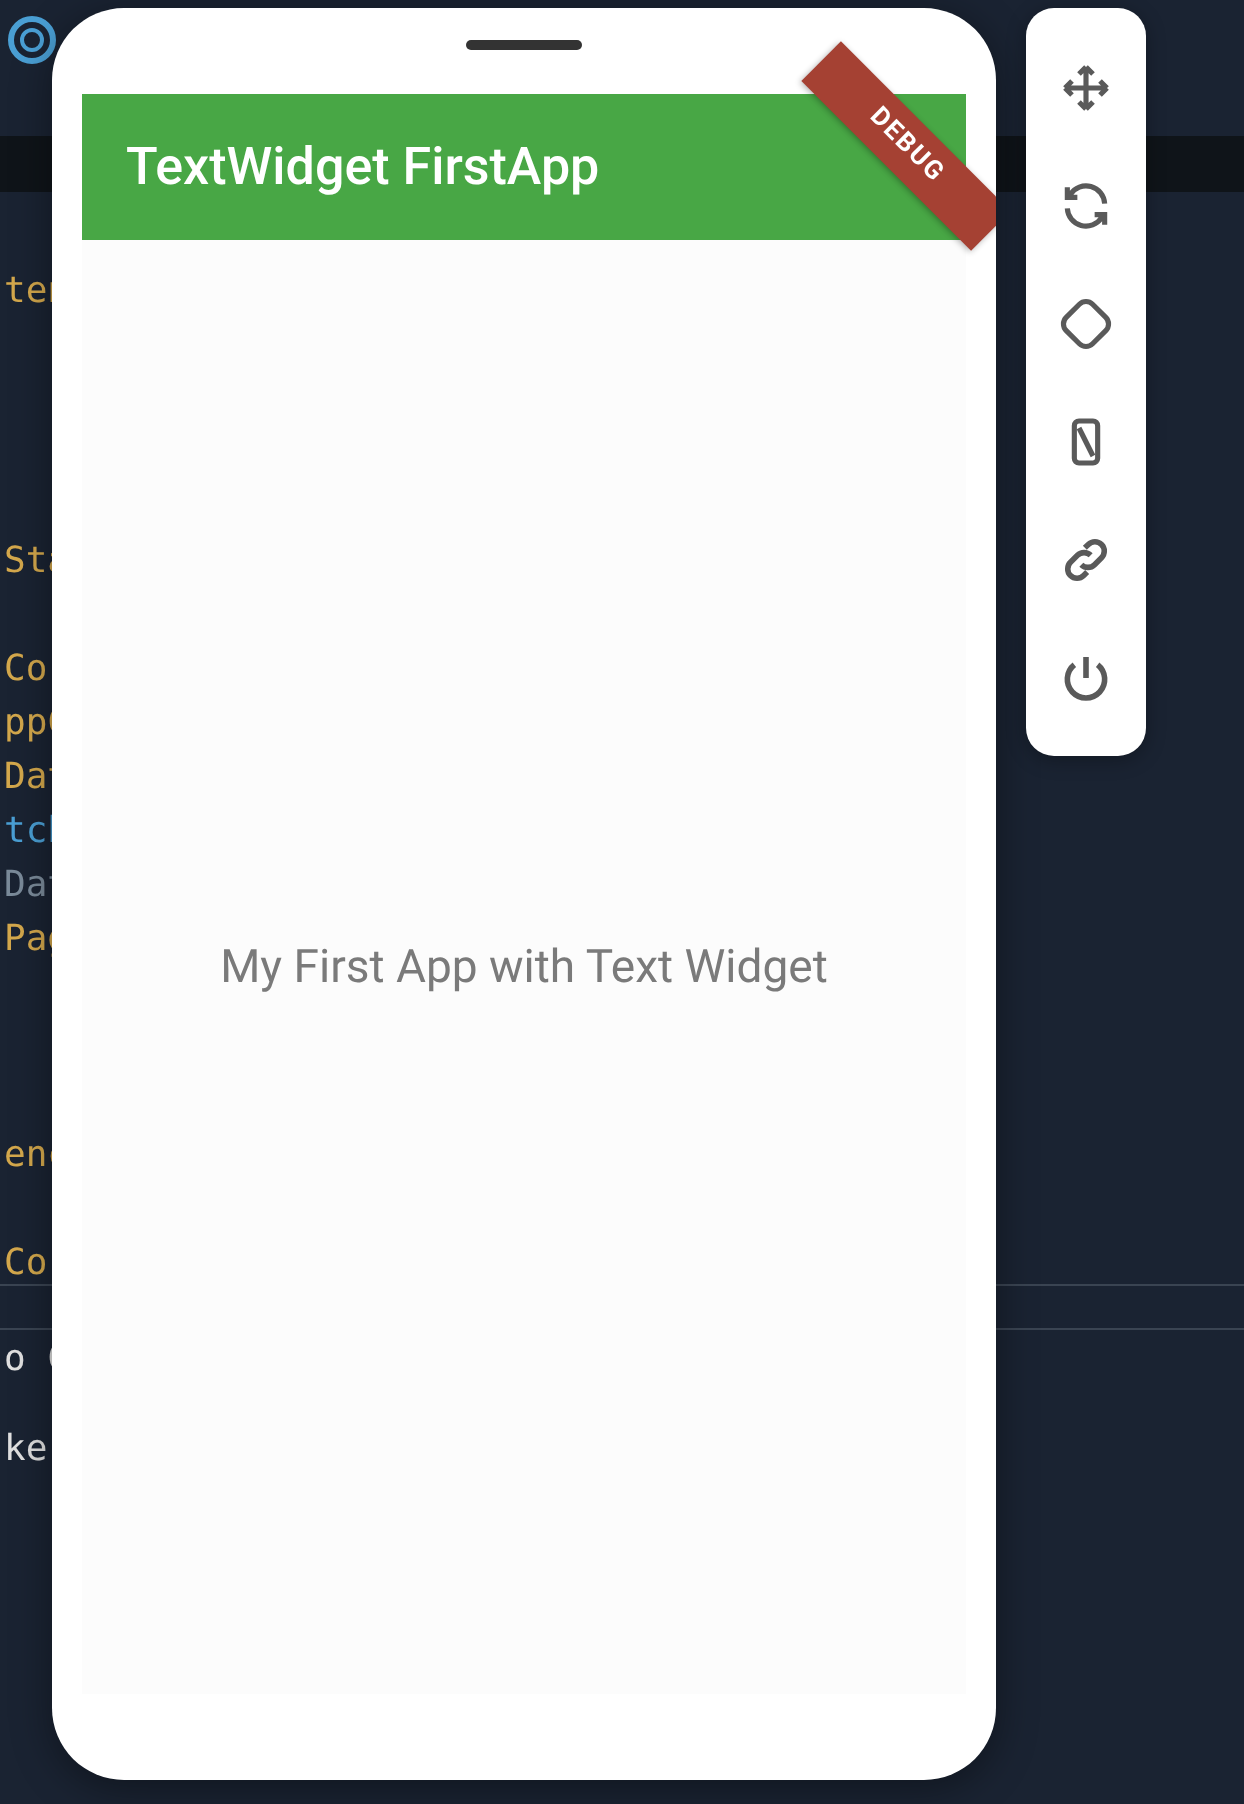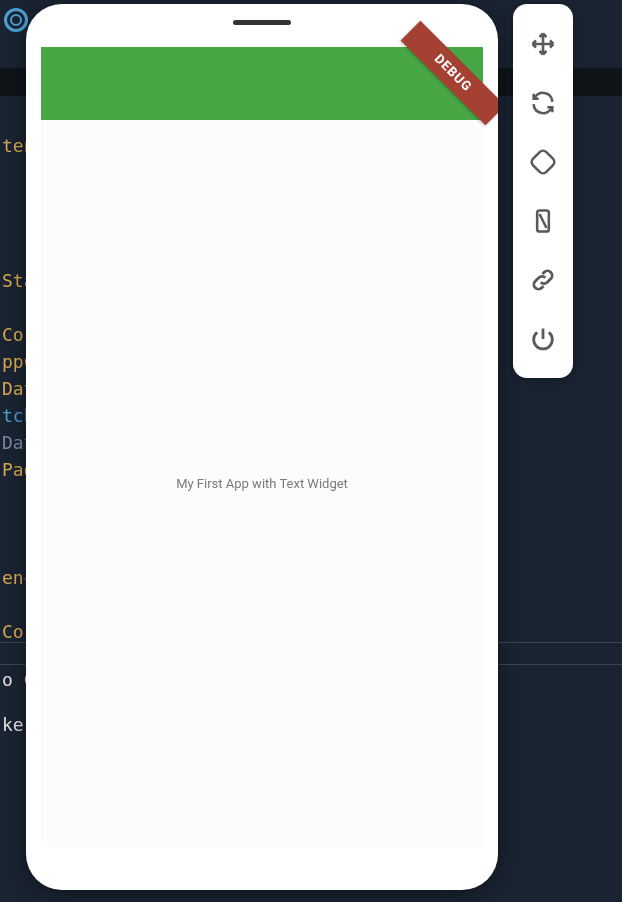--- a/index.html
+++ b/index.html
@@ -144,21 +144,21 @@
       top: 73px;
       left: 0;
       right: 0;
       bottom: 0;
       display: flex;
       align-items: center;
       justify-content: center;
     }
     .body-text {
       color: #7a7a7a;
-      font-size: 13px;
+      font-size: 23px;
     }
     .toolbar {
       position: absolute;
       top: 4px;
       right: 49px;
       width: 60px;
       height: 374px;
       background: #fff;
       border-radius: 14px;
       box-shadow: 0 2px 10px rgba(0,0,0,0.3);
@@ -204,20 +204,21 @@
 <div class="gear-icon"></div>
 
 <div class="bottom-panel"></div>
 <div class="bottom-tab">o Co</div>
 <div class="bottom-text">ker</div>
 
 <div class="device-frame">
   <div class="device-notch"></div>
   <div class="device-screen">
     <div class="app-bar">
+      <span>TextWidget FirstApp</span>
       <div class="debug-ribbon">DEBUG</div>
     </div>
     <div class="device-body">
       <span class="body-text">My First App with Text Widget</span>
     </div>
   </div>
 </div>
 
 <div class="toolbar">
   <div class="tool-btn">

